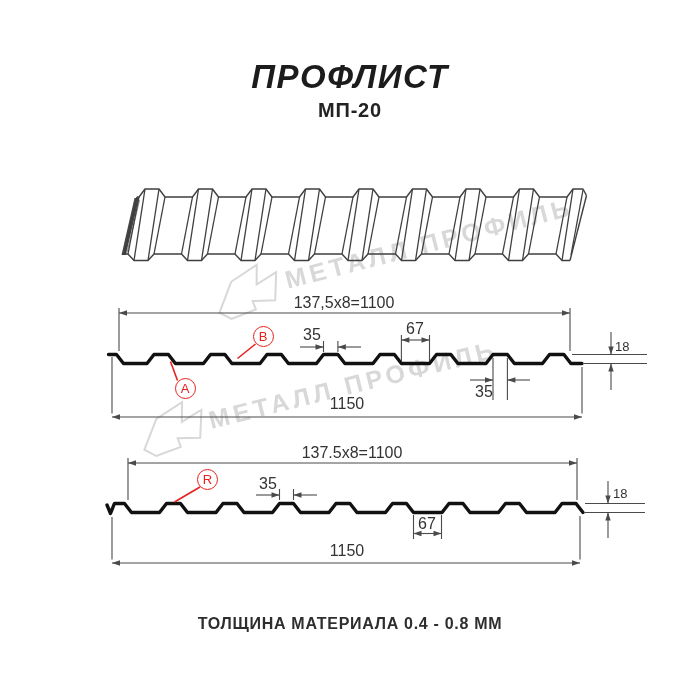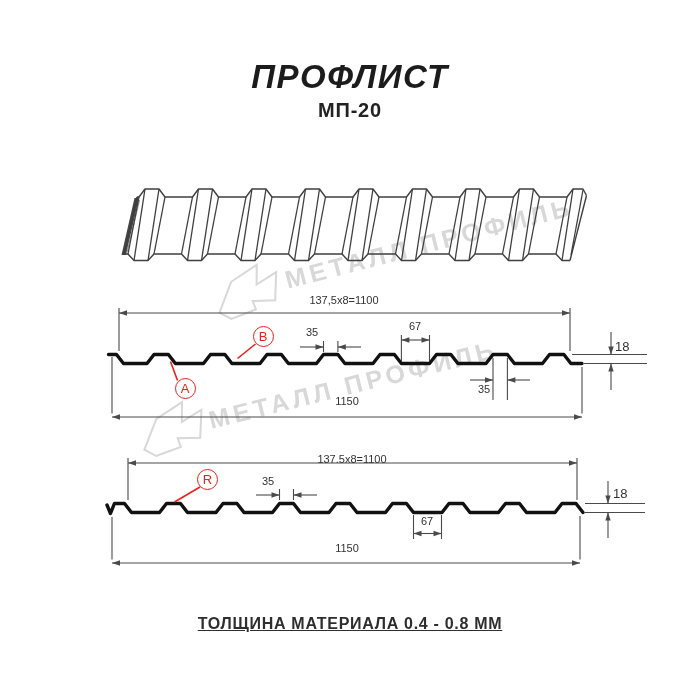--- a/index.html
+++ b/index.html
@@ -7,22 +7,22 @@
         font-family:"Liberation Sans",sans-serif;}
   #d{position:absolute;left:0;top:0;}
   .wm-logo{fill:none;stroke:#d8d8d8;stroke-width:2;stroke-linejoin:miter;}
   .wm-text{font-family:"Liberation Sans",sans-serif;font-size:25px;font-weight:700;
            letter-spacing:4px;fill:#d8d8d8;}
   .title{position:absolute;left:50%;top:58px;transform:translateX(-50%);
          font-size:33px;font-weight:700;letter-spacing:1.5px;color:#1c1c1c;white-space:nowrap;font-style:italic;}
   .subtitle{position:absolute;left:50%;top:99px;transform:translateX(-50%);
          font-size:20px;font-weight:600;letter-spacing:0.8px;color:#222;white-space:nowrap;}
   .footnote{position:absolute;left:50%;top:615px;transform:translateX(-50%);
-         font-size:16px;font-weight:600;letter-spacing:0.7px;color:#2e2e2e;white-space:nowrap;text-decoration:underline;}
-  .dim{position:absolute;font-size:11px;font-weight:400;color:#333;
+         font-size:16px;font-weight:600;letter-spacing:0.7px;color:#2e2e2e;white-space:nowrap;}
+  .dim{position:absolute;font-size:16px;font-weight:400;color:#333;
        transform:translateX(-50%);white-space:nowrap;line-height:1;}
   .dim-left{position:absolute;font-size:13px;font-weight:400;color:#333;
        white-space:nowrap;line-height:1;}
   .marker{position:absolute;width:21px;height:21px;box-sizing:border-box;
        border:1.7px solid #e8211d;border-radius:50%;color:#e8211d;
        font-size:13px;font-weight:400;display:flex;align-items:center;justify-content:center;
        background:transparent;line-height:1;}
 </style>
 </head>
 <body>
@@ -164,19 +164,19 @@
 
   <div class="dim" style="left:344px;top:295px;">137,5x8=1100</div>
   <div class="dim" style="left:312px;top:327px;">35</div>
   <div class="dim" style="left:415px;top:321px;">67</div>
   <div class="dim-left" style="left:615px;top:340px;">18</div>
   <div class="dim" style="left:484px;top:384px;">35</div>
   <div class="dim" style="left:347px;top:396px;">1150</div>
   <div class="marker" style="left:174.5px;top:377.5px;">A</div>
   <div class="marker" style="left:252.5px;top:325.5px;">B</div>
 
-  <div class="dim" style="left:352px;top:445px;margin-top:9px;">137.5x8=1100</div>
+  <div class="dim" style="left:352px;top:445px;">137.5x8=1100</div>
   <div class="dim" style="left:268px;top:476px;">35</div>
   <div class="dim" style="left:427px;top:516px;">67</div>
   <div class="dim-left" style="left:613px;top:487px;">18</div>
   <div class="dim" style="left:347px;top:543px;">1150</div>
   <div class="marker" style="left:197px;top:468.5px;">R</div>
 </div>
 
 </body></html>

